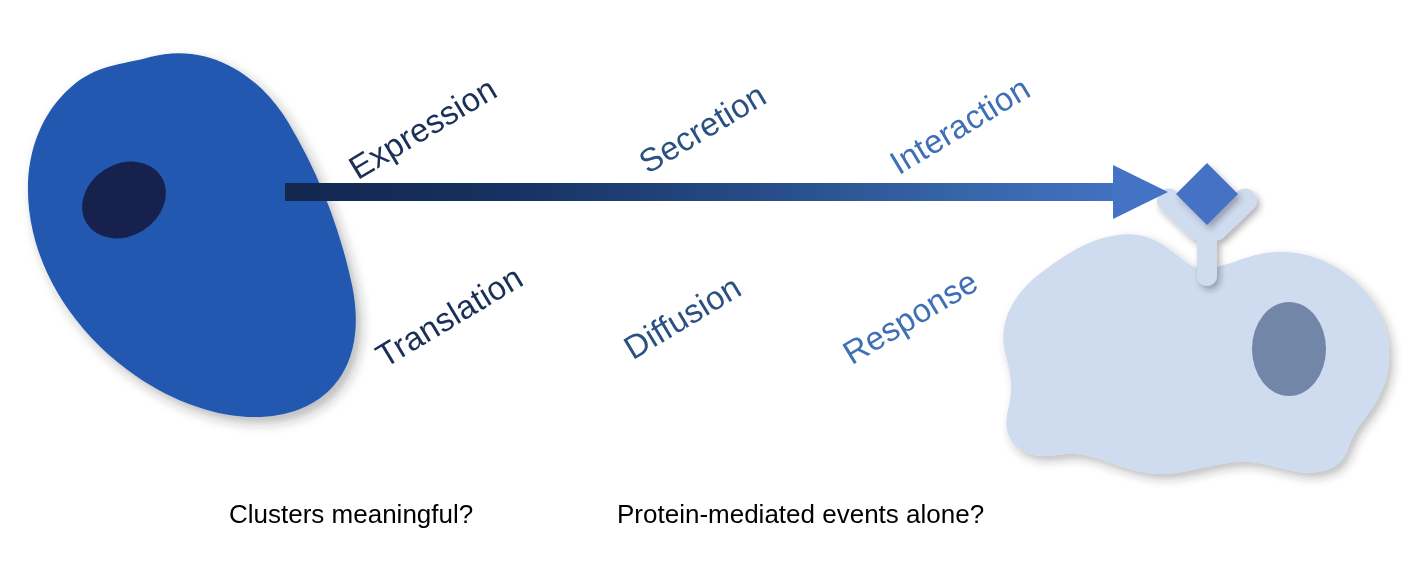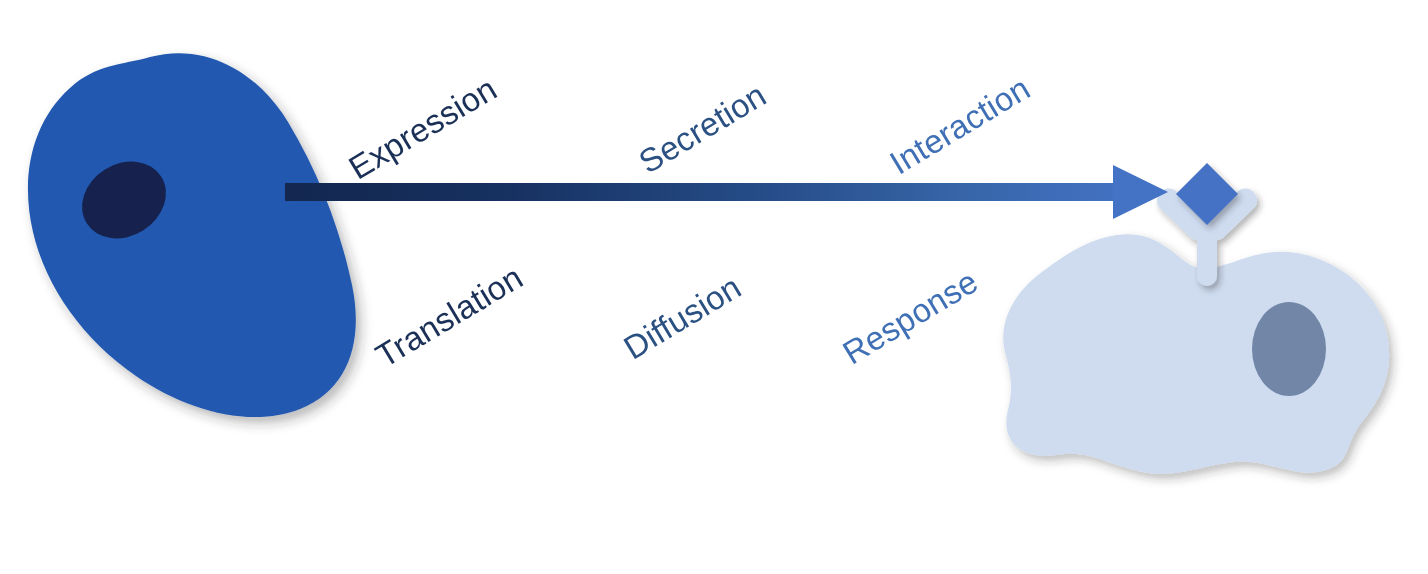--- a/index.html
+++ b/index.html
@@ -135,15 +135,17 @@
   <div class="diag-label lbl-secretion">Secretion</div>
 
   <div class="diag-label lbl-interaction">Interaction</div>
 
   <div class="diag-label lbl-translation">Translation</div>
 
   <div class="diag-label lbl-diffusion">Diffusion</div>
 
   <div class="diag-label lbl-response">Response</div>
 
+  <div class="caption cap-1">Clusters meaningful?</div>
 
+  <div class="caption cap-2">Protein-mediated events alone?</div>
 
 </div>
 
 </body></html>

